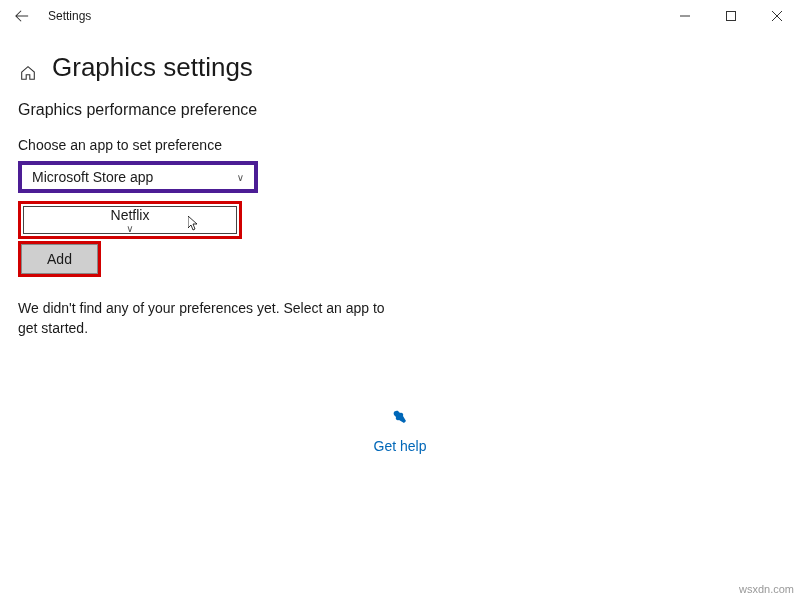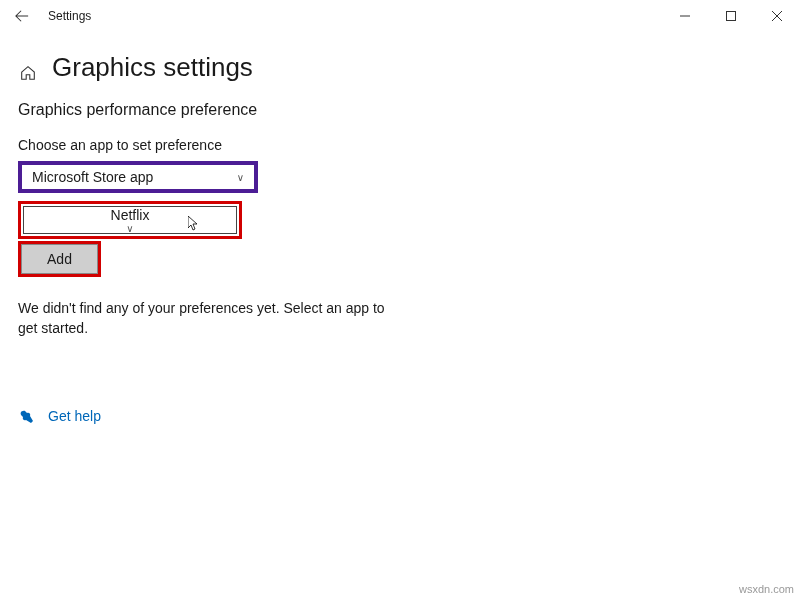--- a/index.html
+++ b/index.html
@@ -108,21 +108,21 @@
       background: #cfcfcf;
       border: 1px solid #888;
       font-size: 14px;
       cursor: pointer;
       display: flex;
       align-items: center;
       justify-content: center;
     }
     .empty-msg { font-size: 14px; line-height: 1.4; max-width: 370px; }
     .links { margin-top: 70px; }
-    .link-row { display: flex; align-items: flex-start; gap: 12px; margin-bottom: 14px; }
+    .link-row { display: flex; align-items: center; gap: 12px; margin-bottom: 14px; flex-direction: column; }
     .link-icon { width: 18px; height: 18px; display: flex; align-items: center; justify-content: center; color: #0067b8; }
     .link-text { color: #0067b8; font-size: 14px; cursor: pointer; }
     .watermark {
       position: absolute;
       right: 6px;
       bottom: 20px;
       font-size: 11px;
       color: #999;
     }
   </style>

